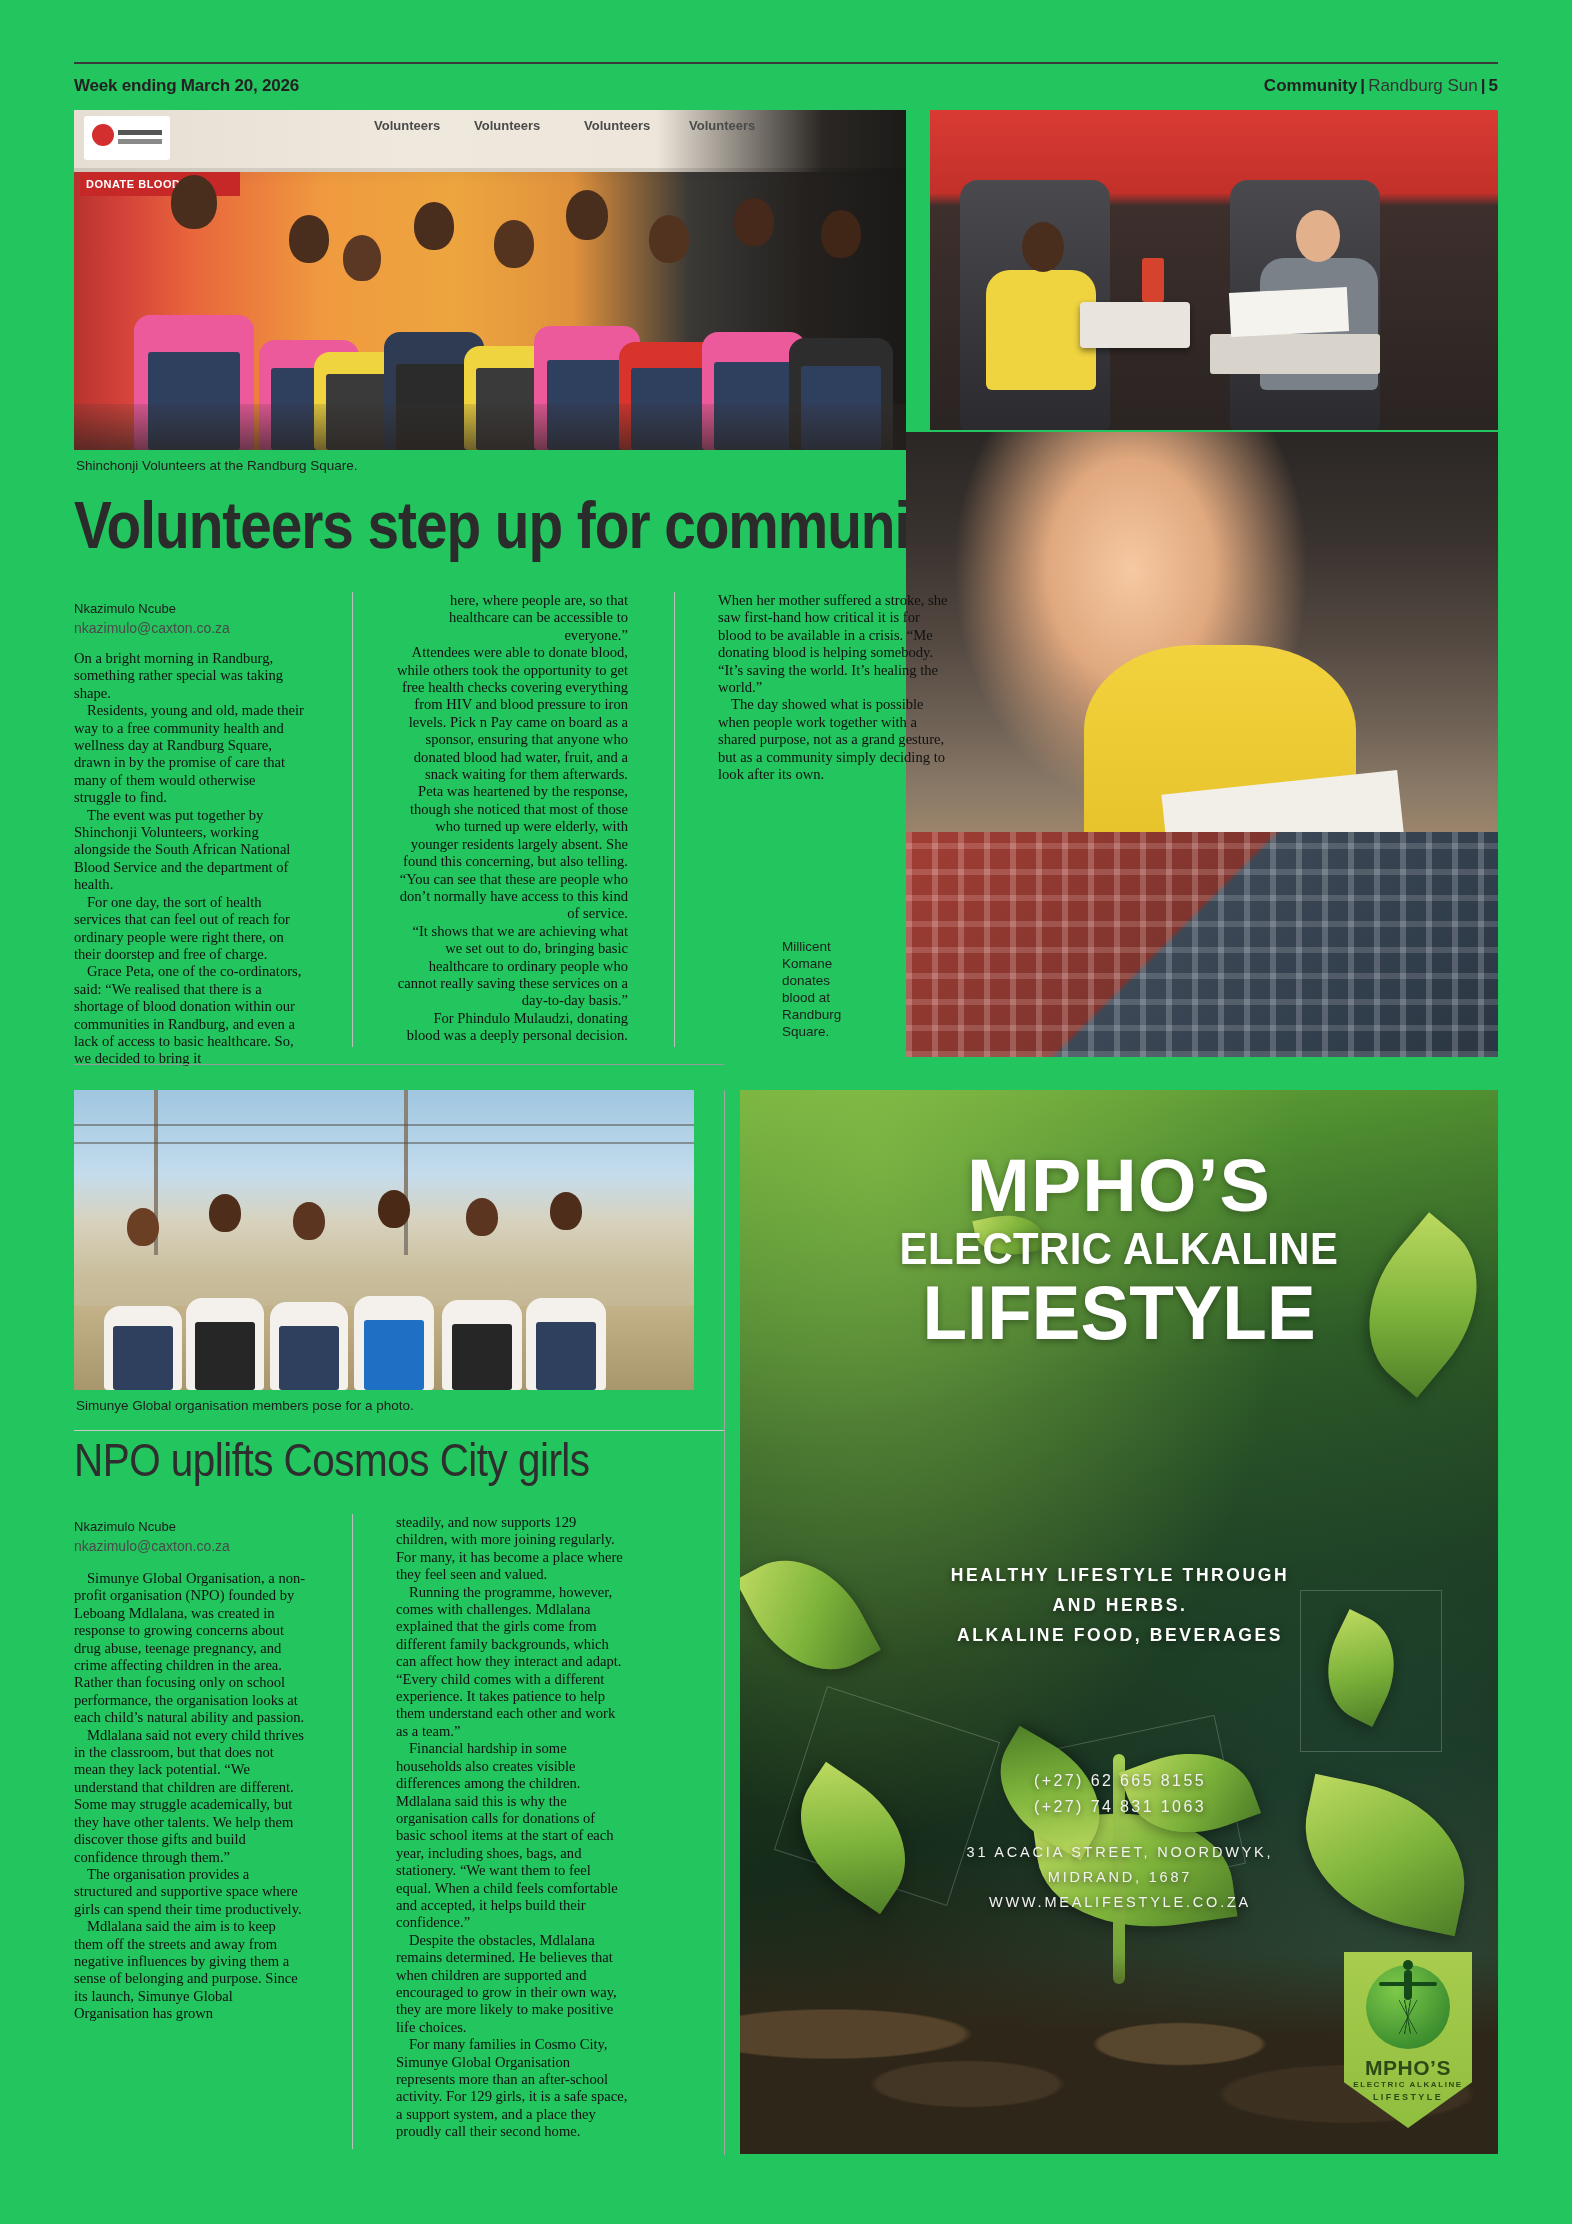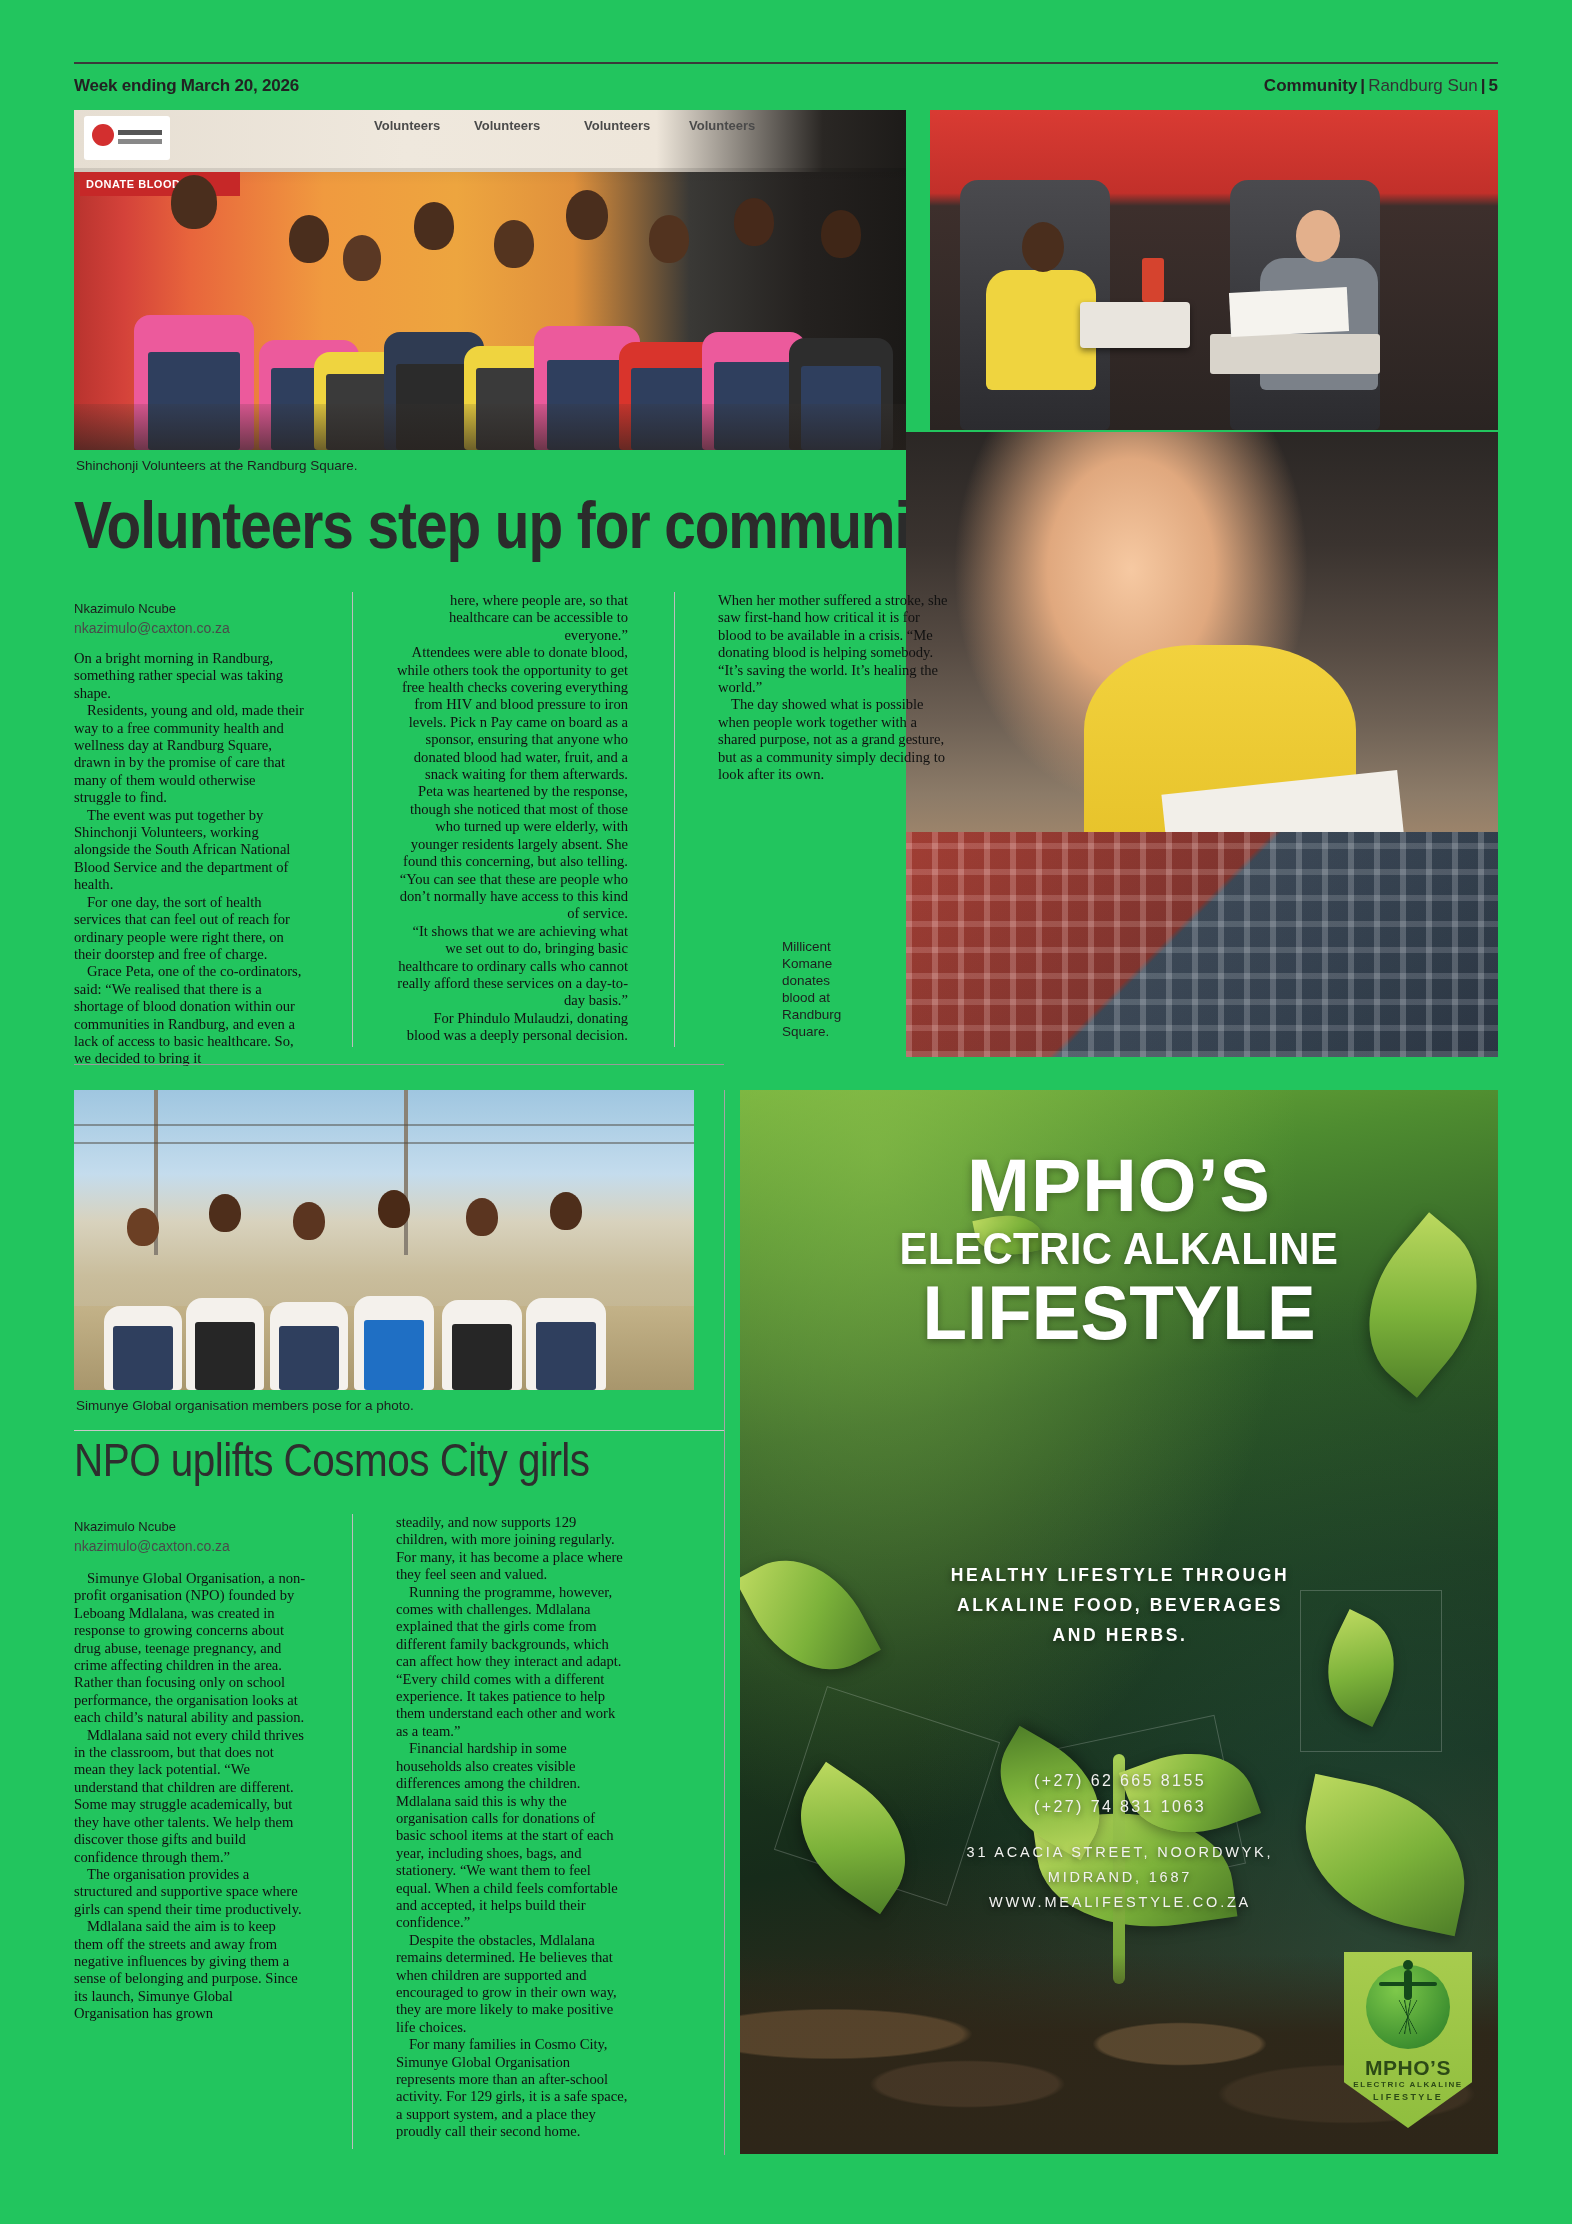--- a/index.html
+++ b/index.html
@@ -463,21 +463,21 @@
     <p class="first">On a bright morning in Randburg, something rather special was taking shape.</p>
     <p>Residents, young and old, made their way to a free community health and wellness day at Randburg Square, drawn in by the promise of care that many of them would otherwise struggle to find.</p>
     <p>The event was put together by Shinchonji Volunteers, working alongside the South African National Blood Service and the department of health.</p>
     <p>For one day, the sort of health services that can feel out of reach for ordinary people were right there, on their doorstep and free of charge.</p>
     <p>Grace Peta, one of the co-ordinators, said: “We realised that there is a shortage of blood donation within our communities in Randburg, and even a lack of access to basic healthcare. So, we decided to bring it</p>
   </div>
   <div class="col" id="a1-c2">
     <p class="first">here, where people are, so that healthcare can be accessible to everyone.”</p>
     <p>Attendees were able to donate blood, while others took the opportunity to get free health checks covering everything from HIV and blood pressure to iron levels. Pick n Pay came on board as a sponsor, ensuring that anyone who donated blood had water, fruit, and a snack waiting for them afterwards.</p>
     <p>Peta was heartened by the response, though she noticed that most of those who turned up were elderly, with younger residents largely absent. She found this concerning, but also telling. “You can see that these are people who don’t normally have access to this kind of service.</p>
-    <p>“It shows that we are achieving what we set out to do, bringing basic healthcare to ordinary calls who cannot really afford these services on a day-to-day basis.”</p>
+    <p>“It shows that we are achieving what we set out to do, bringing basic healthcare to ordinary people who cannot really saving these services on a day-to-day basis.”</p>
     <p>For Phindulo Mulaudzi, donating blood was a deeply personal decision.</p>
   </div>
   <div class="col" id="a1-c3">
     <p class="first">When her mother suffered a stroke, she saw first-hand how critical it is for blood to be available in a crisis. “Me donating blood is helping somebody. “It’s saving the world. It’s healing the world.”</p>
     <p>The day showed what is possible when people work together with a shared purpose, not as a grand gesture, but as a community simply deciding to look after its own.</p>
   </div>
 
   <div class="rule" id="rule-art1-bottom"></div>
 
   <div class="photo" id="photo-girls">
@@ -566,22 +566,22 @@
     <div class="soil"></div>
 
     <div class="ad-title-wrap">
       <div class="ad-brand">MPHO’S</div>
       <div class="ad-line2">ELECTRIC ALKALINE</div>
       <div class="ad-line3">LIFESTYLE</div>
     </div>
 
     <div class="ad-tagline">
       <div>HEALTHY LIFESTYLE THROUGH</div>
+      <div>AND HERBS.</div>
       <div>ALKALINE FOOD, BEVERAGES</div>
-      <div>AND HERBS.</div>
     </div>
 
     <div class="ad-contact">
       <div>(+27) 62 665 8155</div>
       <div>(+27) 74 831 1063</div>
     </div>
 
     <div class="ad-address">
       <div>31 ACACIA STREET, NOORDWYK,</div>
       <div>MIDRAND, 1687</div>

